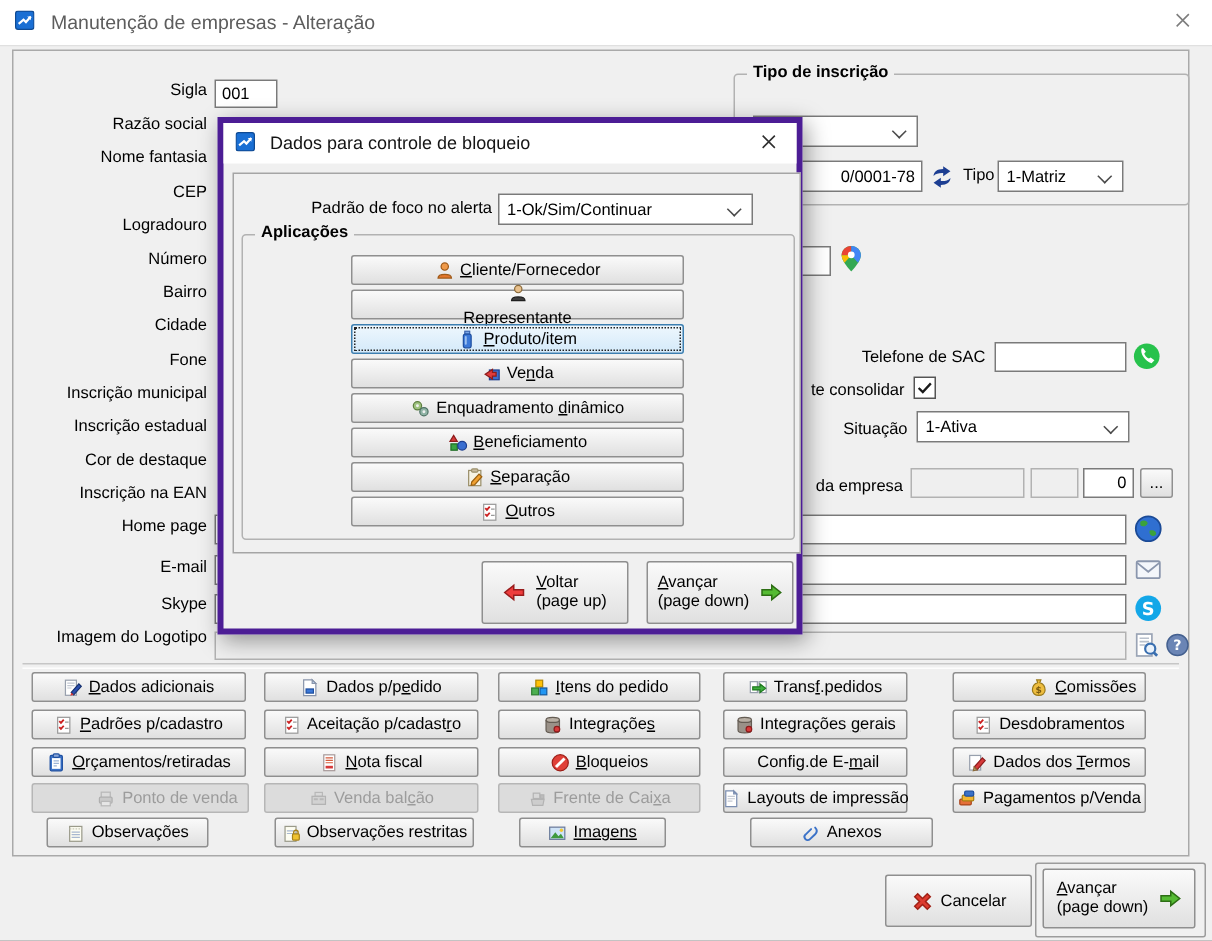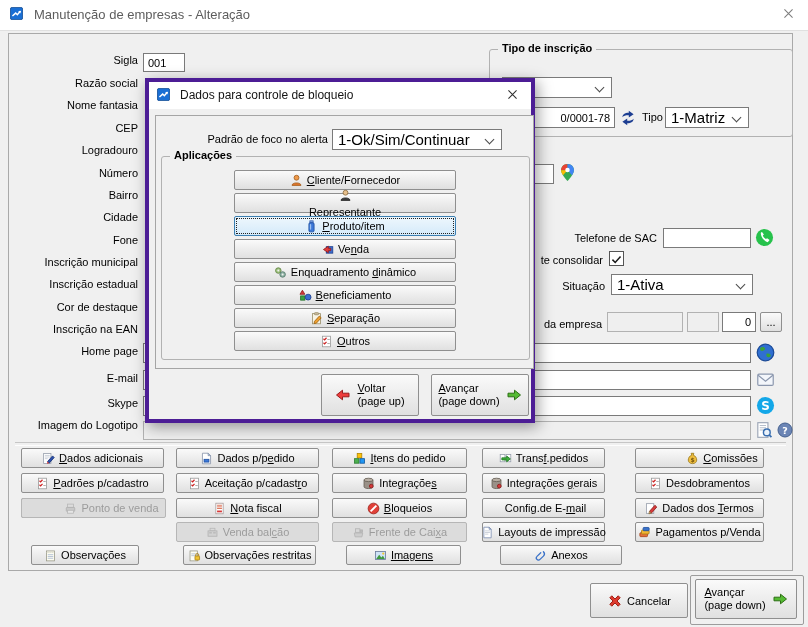--- a/index.html
+++ b/index.html
@@ -11,21 +11,21 @@
   .titlebar .title{position:absolute;left:34px;top:0;line-height:30px;font-size:13px;color:#5d5d5d;white-space:nowrap;}
   .titlebar .close{position:absolute;right:10px;top:7px;width:16px;height:16px;cursor:default;}
   
   .main-panel{position:absolute;left:8px;top:33px;width:783px;height:536px;border:1px solid #a9a9a9;background:#f0f0f0;}
   .lbl{position:absolute;font-size:11px;color:#000;white-space:nowrap;}
   .lbl.r{text-align:right;}
   input{position:absolute;font:11px "Liberation Sans",sans-serif;border:1px solid #7a7a7a;background:#fff;
     padding:0 4px;box-sizing:border-box;color:#000;}
   input.num{text-align:right;}
   input.dis{background:#efefef;border-color:#b2b2b2;}
-  .combo{position:absolute;background:#fff;border:1px solid #7a7a7a;box-sizing:border-box;font-size:15px;
+  .combo{position:absolute;background:#fff;border:1px solid #7a7a7a;box-sizing:border-box;font-size:11px;
     display:flex;align-items:center;padding:0 20px 0 5px;white-space:nowrap;overflow:hidden;}
   .combo::after{content:'';position:absolute;right:8px;top:6px;width:6px;height:6px;
     border-right:1.5px solid #4a4a4a;border-bottom:1.5px solid #4a4a4a;transform:rotate(45deg);}
   .gb{position:absolute;border:1px solid #b2b2b2;border-radius:3px;}
   .gb>.leg{position:absolute;top:-8px;left:8px;background:#f0f0f0;padding:0 4px;font-weight:bold;font-size:11px;white-space:nowrap;}
   .chk{position:absolute;width:15px;height:15px;background:#fff;border:1px solid #555;box-sizing:border-box;}
   .sep{position:absolute;left:6px;right:6px;height:2px;border-top:1px solid #c6c6c6;border-bottom:1px solid #fdfdfd;}
   
   .btn{position:absolute;display:flex;align-items:center;justify-content:center;gap:4px;
     background:linear-gradient(#fafafa,#ededed 50%,#e0e0e0);border:1px solid #8f8f8f;border-radius:2px;
@@ -338,21 +338,21 @@
         <button class="btn grid-btn" style="left: 626px; top: 464px; width: 129px;">
           <span class="ic">
             <svg xmlns="http://www.w3.org/2000/svg" viewBox="0 0 16 16">
               <rect x="1.8" y="2" width="9" height="12" fill="#fff" stroke="#98a0ad"></rect>
               <path d="M5.5 11.5 L12.2 4 L14.5 6.2 L7.8 13.8 z" fill="#d63a3a" stroke="#8e1c1c"></path>
               <path d="M5.5 11.5 L7.8 13.8 L4.8 14.5 z" fill="#e8c08c" stroke="#8a6a3a"></path>
             </svg>
           </span>
           <span>Dados dos <u>T</u>ermos</span>
         </button>
-        <button class="btn disabled grid-btn" style="left: 12px; top: 464px; width: 145px; padding-left: 36px;">
+        <button class="btn disabled grid-btn" style="left: 12px; top: 488px; width: 145px; padding-left: 36px;">
           <span class="ic">
             <svg xmlns="http://www.w3.org/2000/svg" viewBox="0 0 16 16">
               <rect x="4.3" y="2.6" width="7.4" height="4.4" fill="#dcdcdc" stroke="#9a9a9a"></rect>
               <rect x="2.8" y="6.6" width="10.4" height="5" rx="1" fill="#b9b9b9" stroke="#8a8a8a"></rect>
               <rect x="4.3" y="10.2" width="7.4" height="3.6" fill="#eee" stroke="#9a9a9a"></rect>
             </svg>
           </span>
           <span>Ponto de venda</span>
         </button>
         <button class="btn disabled grid-btn" style="left: 167px; top: 488px; width: 143px;">
@@ -410,21 +410,21 @@
           <span class="ic">
             <svg xmlns="http://www.w3.org/2000/svg" viewBox="0 0 16 16">
               <rect x="2.5" y="2.4" width="9" height="12.2" fill="#fdfdf2" stroke="#9a9a8a"></rect>
               <path d="M4 6 H10 M4 8.2 H10" stroke="#a8b8d0"></path>
               <path d="M9.6 8.6 V7.2 C9.6 5 13.2 5 13.2 7.2 V8.6" stroke="#a8821a" fill="none" stroke-width="1.2"></path>
               <rect x="8.6" y="8.6" width="5.6" height="5" rx="0.8" fill="#f0c330" stroke="#a8821a"></rect>
             </svg>
           </span>
           <span>Observações restritas</span>
         </button>
-        <button class="btn grid-btn" style="left: 337px; top: 511px; width: 115px; text-decoration: underline;">
+        <button class="btn grid-btn" style="left: 337px; top: 511px; width: 98px; text-decoration: underline;">
           <span class="ic">
             <svg xmlns="http://www.w3.org/2000/svg" viewBox="0 0 16 16">
               <rect x="1.8" y="3" width="12.4" height="10" fill="#cfe3f7" stroke="#6a7a9a"></rect>
               <path d="M2.6 12.2 L6.4 7.2 L9 10.4 L11 8.4 L13.4 12.2 z" fill="#3f9a3f"></path>
               <circle cx="11.4" cy="5.6" r="1.4" fill="#f2c730"></circle>
             </svg>
           </span>
           <span>Imagens</span>
         </button>
         <button class="btn grid-btn" style="left: 491px; top: 511px; width: 122px;">

